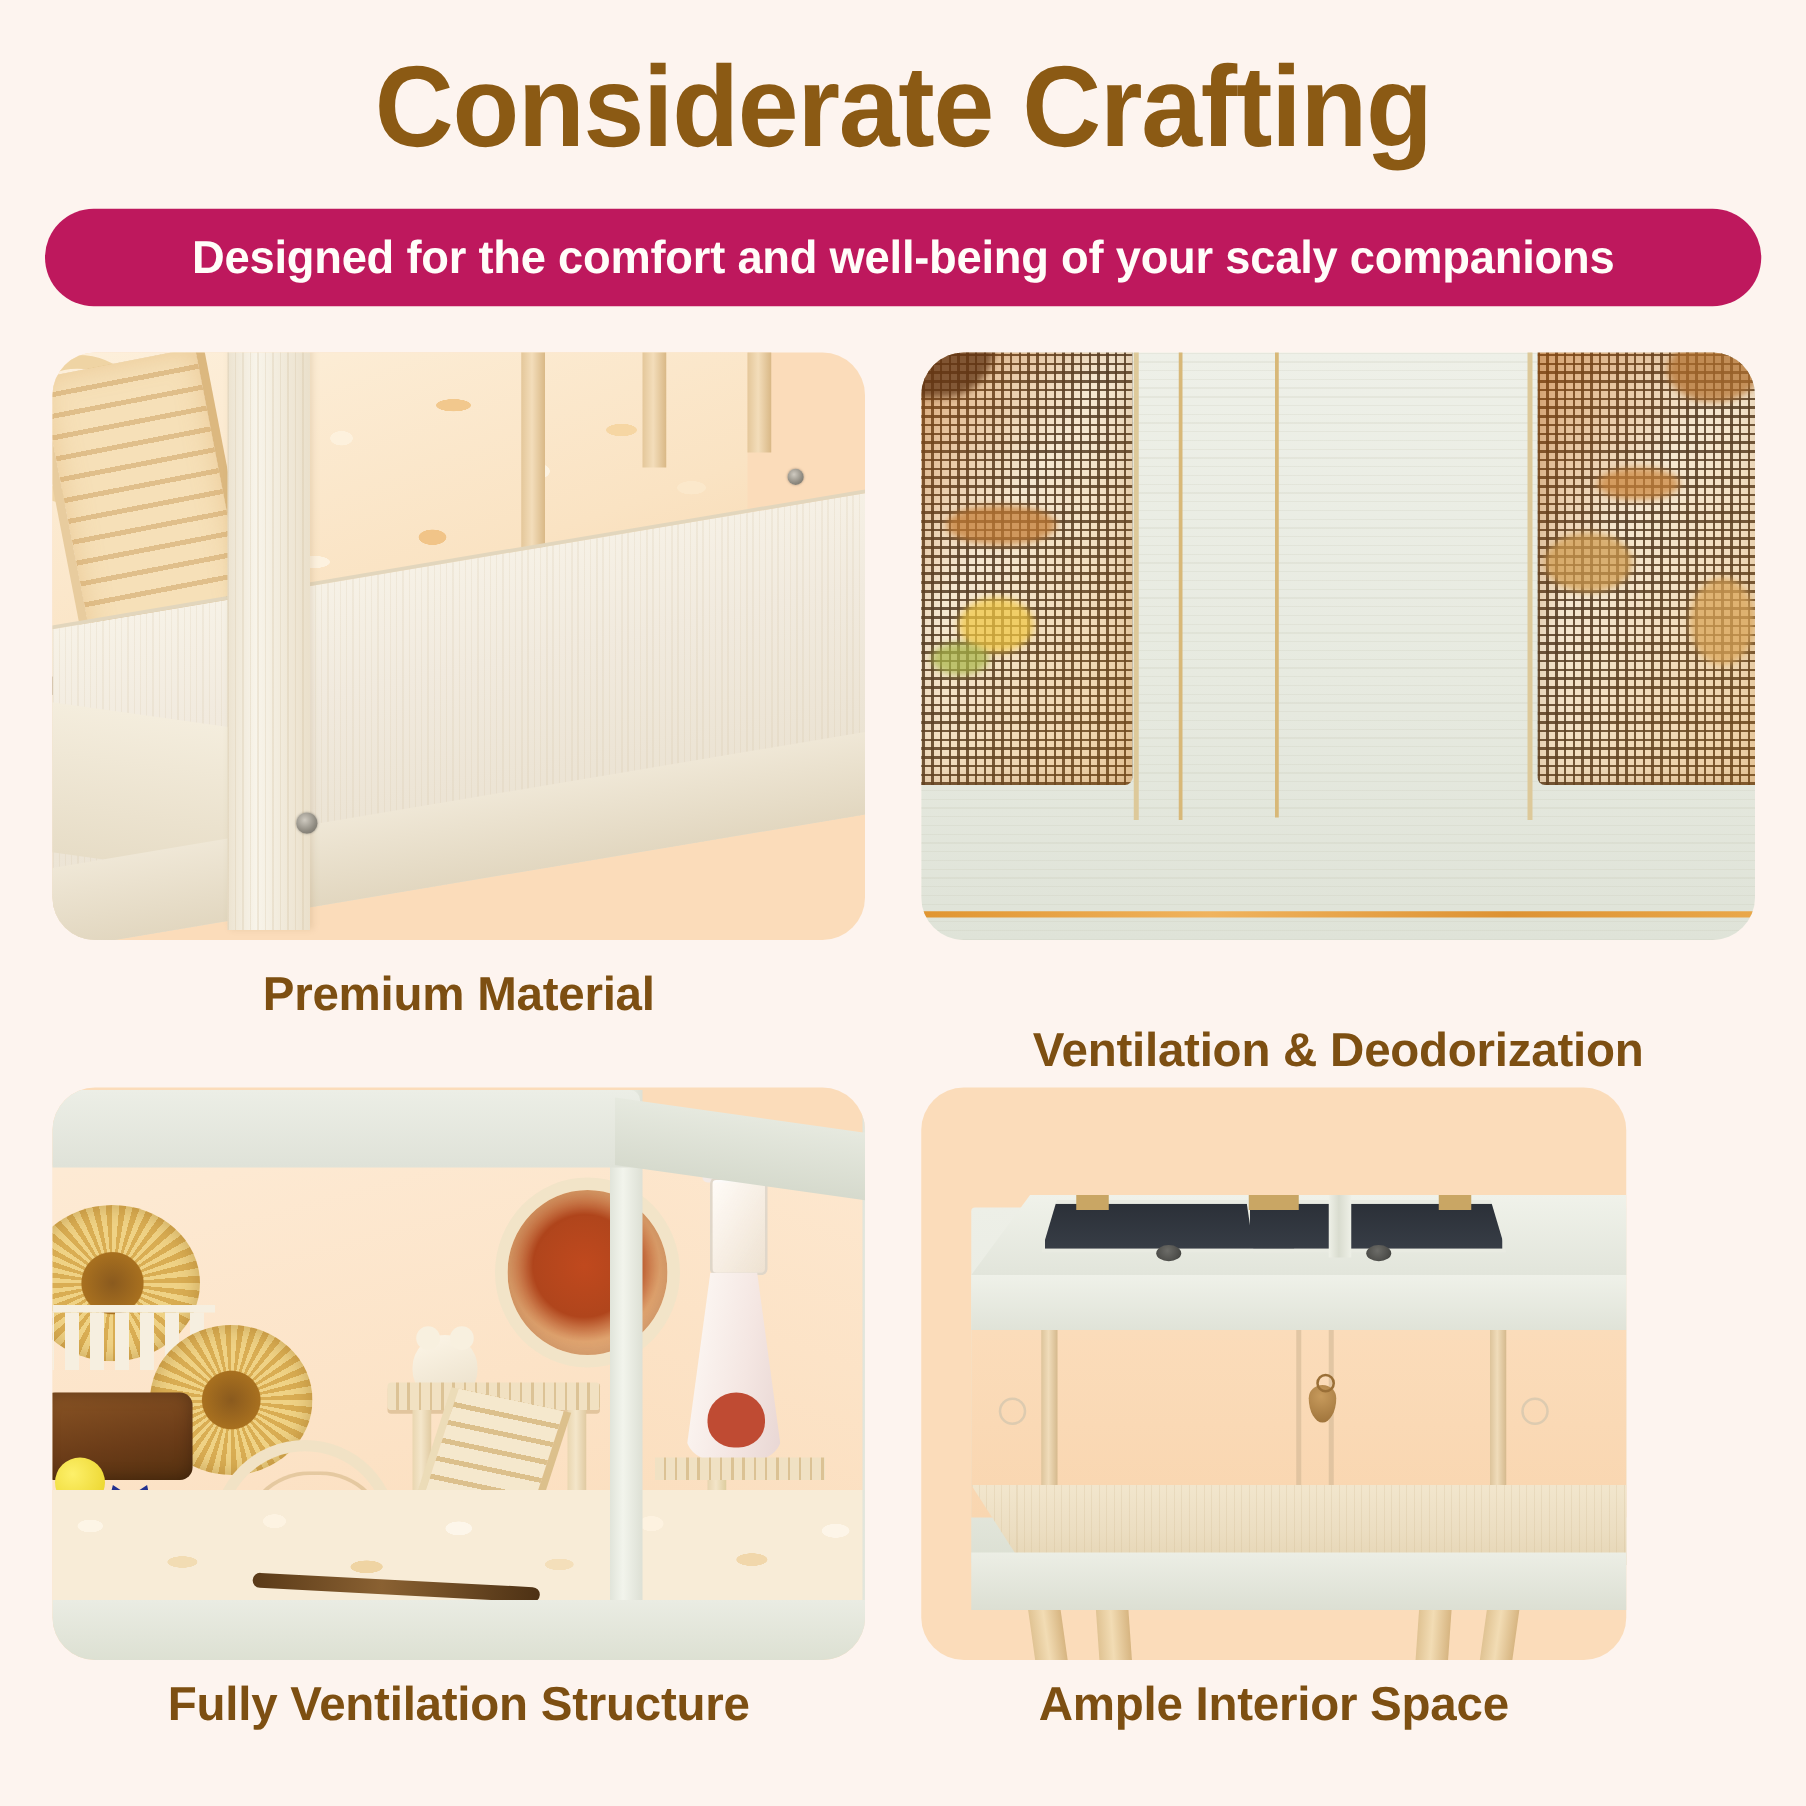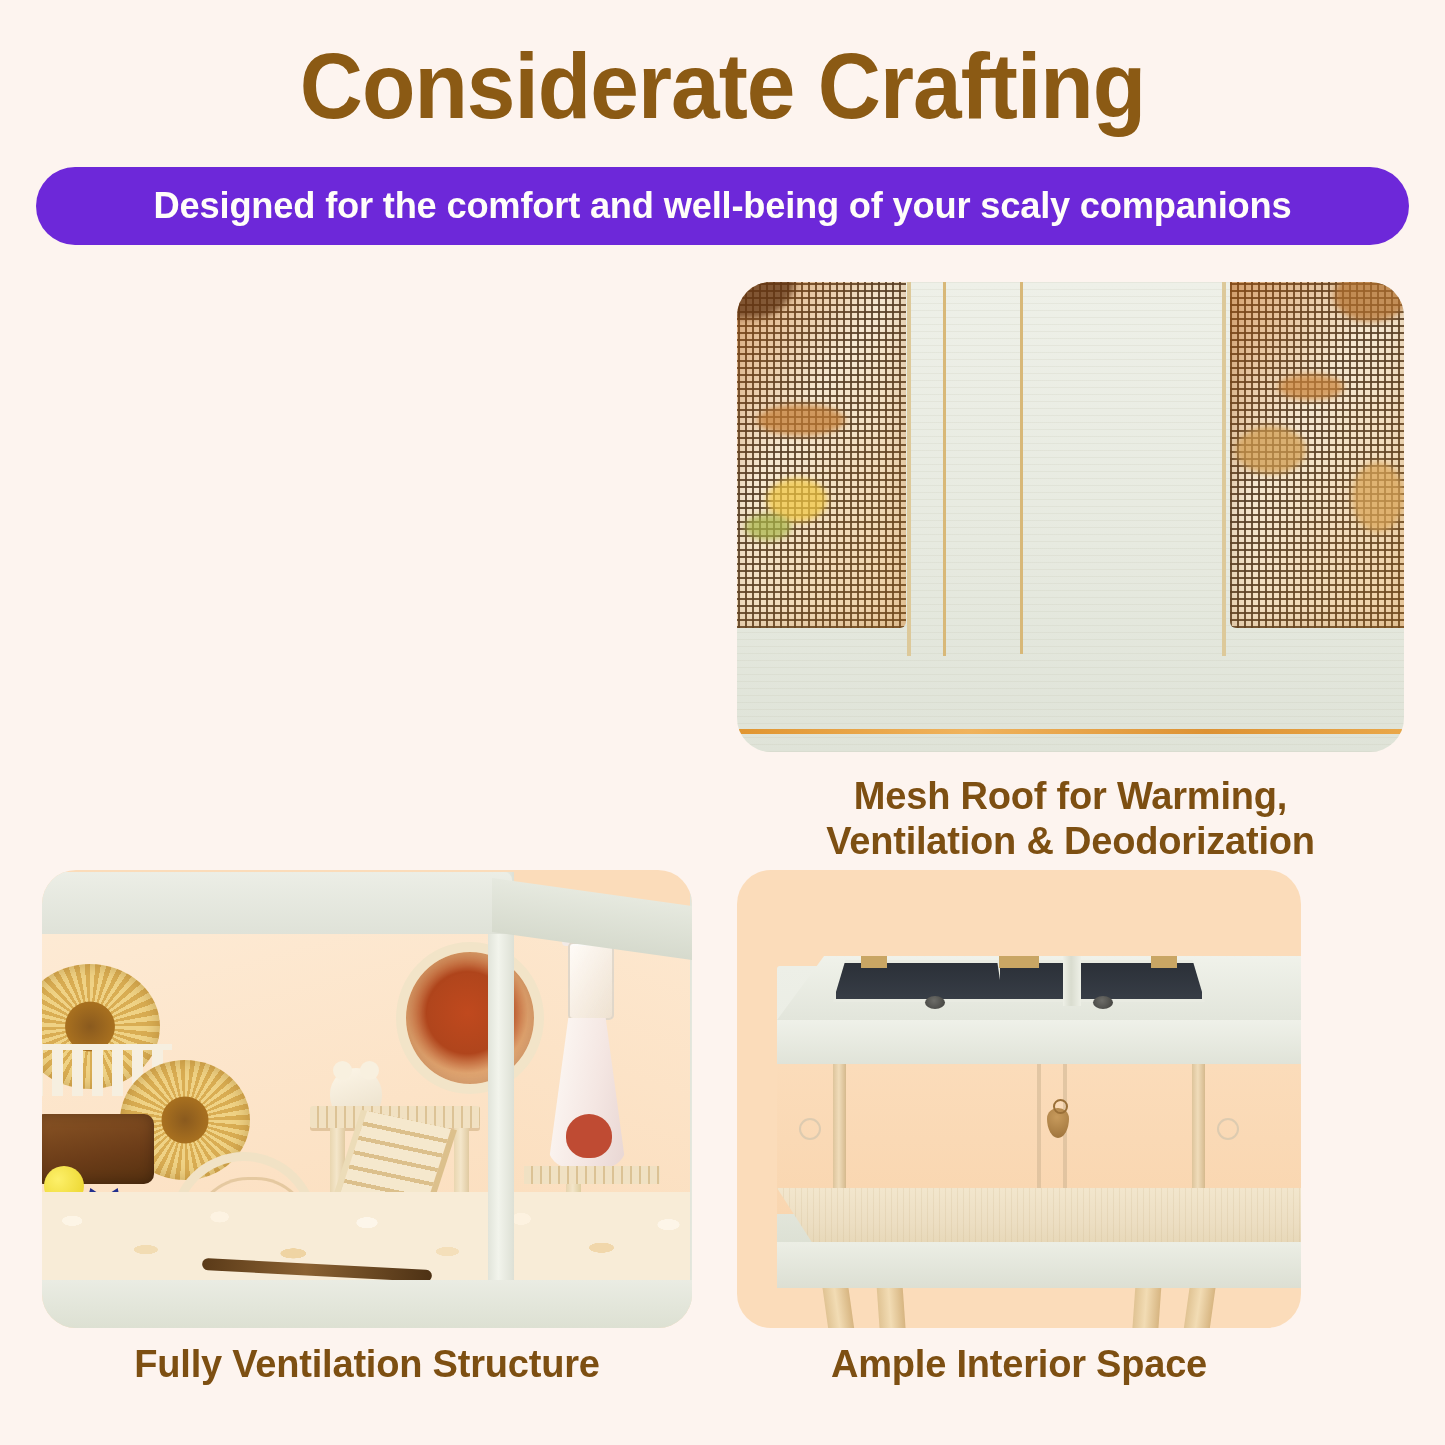--- a/index.html
+++ b/index.html
@@ -34,21 +34,21 @@
     transform: scaleX(0.95);
     white-space: nowrap;
   }
 
   .subtitle-pill {
     position: absolute;
     top: 167px;
     left: 36px;
     width: 1373px;
     height: 78px;
-    background: #6d28d9;
+    background: #be185d;
     border-radius: 39px;
     display: flex;
     align-items: center;
     justify-content: center;
   }
   .subtitle-text {
     font-size: 37px;
     line-height: 40px;
     color: #fffdf9;
     font-weight: 600;
@@ -614,20 +614,40 @@
 <div class="page">
 
   <div class="title">Considerate Crafting</div>
 
   <div class="subtitle-pill">
     <div class="subtitle-text">Designed for the comfort and well-being of your scaly companions</div>
   </div>
 
   <div class="grid">
 
+    <div class="card tl">
+      <div class="photo p1">
+        <div class="interior"></div>
+        <div class="shavings"></div>
+        <div class="arch"></div>
+        <div class="ladder"></div>
+        <div class="twig"></div>
+        <div class="twig b"></div>
+        <div class="post a"></div>
+        <div class="post b"></div>
+        <div class="post c"></div>
+        <div class="frame-front"></div>
+        <div class="left-wall"></div>
+        <div class="frame-base"></div>
+        <div class="corner-post"></div>
+        <div class="screw s1"></div>
+        <div class="screw s2"></div>
+      </div>
+      <div class="caption">Premium Material</div>
+    </div>
 
     <div class="card tr">
       <div class="photo p2">
         <div class="roofwood"></div>
         <div class="mesh left">
           <div class="blob b1"></div>
           <div class="blob b2"></div>
           <div class="blob b3"></div>
           <div class="blob b4"></div>
         </div>
@@ -637,21 +657,21 @@
           <div class="blob b3"></div>
           <div class="blob b4"></div>
         </div>
         <div class="edge-left"></div>
         <div class="edge-right"></div>
         <div class="slat-gap g1"></div>
         <div class="slat-gap g2"></div>
         <div class="seam-bottom"></div>
       </div>
       <div class="caption">
-        <span>Mesh Roof for Warming,</span><br>
+        <br>
         <span>Ventilation &amp; Deodorization</span>
       </div>
     </div>
 
     <div class="card bl">
       <div class="photo p3">
         <div class="glass-front"></div>
         <div class="glass-side"></div>
         <div class="nest n1"></div>
         <div class="fence"></div>

